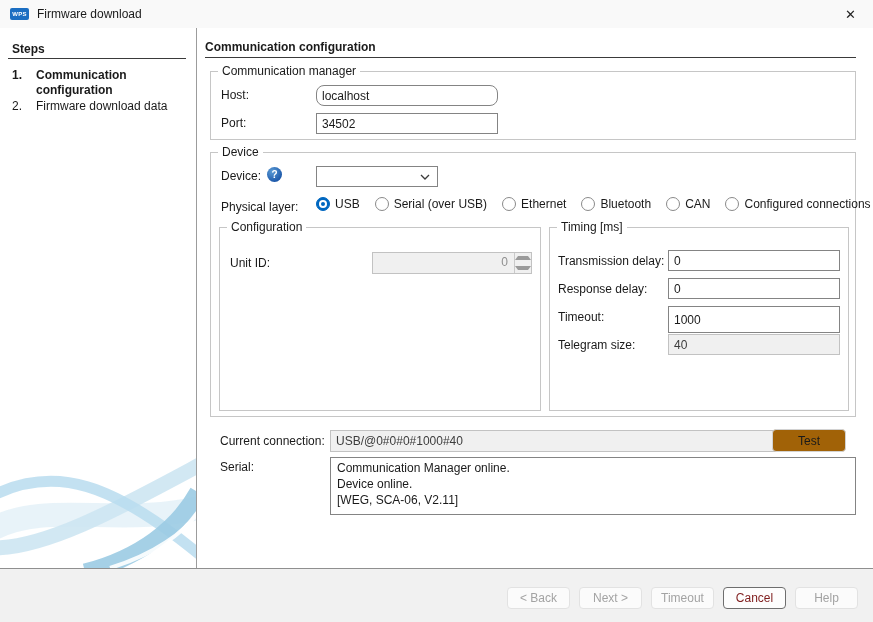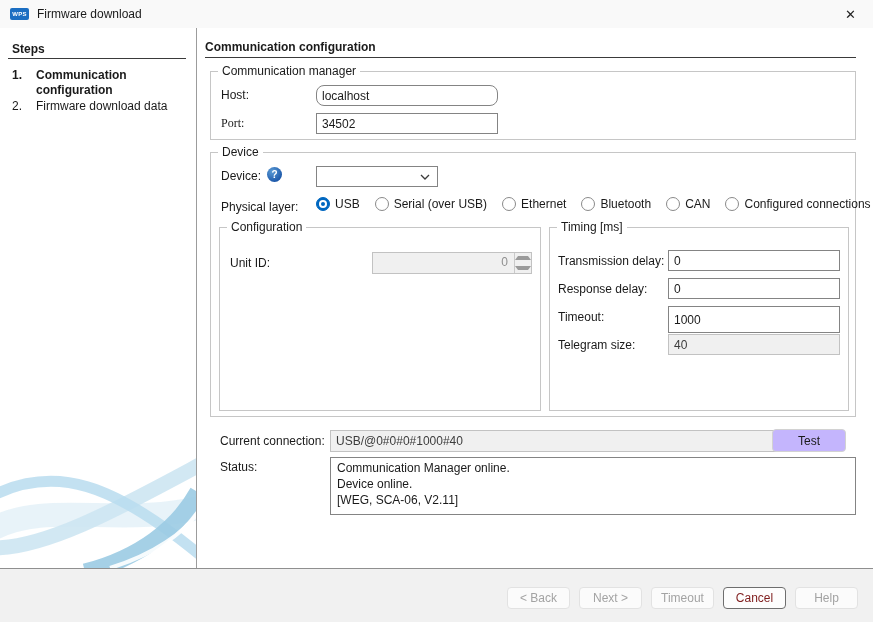--- a/index.html
+++ b/index.html
@@ -76,21 +76,21 @@
             border-bottom:4px solid #9a9a9a; }
   .tri-dn { width:0; height:0; border-left:3px solid transparent; border-right:3px solid transparent;
             border-top:4px solid #9a9a9a; }
 
   
   .status-box { position:absolute; border:1px solid #848484; background:#fff; padding:2px 6px;
                 line-height:16px; overflow:hidden; }
 
   .btn { font-family:inherit; font-size:12px; border-radius:4px; cursor:pointer; }
   .btn-test { position:absolute; left:575px; top:401px; width:74px; height:23px;
-              background:#c4b5fd; border:1px solid #d2d2d2; color:#1a1a1a; }
+              background:#a16207; border:1px solid #d2d2d2; color:#1a1a1a; }
 
   
   .footer { position:absolute; left:0; top:568px; width:873px; height:54px; background:#f1f1f1;
             border-top:1px solid #8f8f8f; }
   .footer-btns { position:absolute; right:15px; top:18px; display:flex; gap:9px; }
   .fbtn { width:63px; height:22px; background:#fbfbfb; border:1px solid #e2e2e2; color:#a3a3a3; }
   .fbtn.enabled { background:#fdfdfd; border:1px solid #6e6e6e; color:#7f1d1d; font-weight:400; }
 </style>
 </head>
 <body>
@@ -125,21 +125,21 @@
   <div class="vdiv"></div>
 
   <div class="content">
     <div class="page-title">Communication configuration</div>
     <div class="title-rule"></div>
 
     <div class="group" style="left:13px; top:43px; width:646px; height:69px;">
       <span class="group-title">Communication manager</span>
       <span class="lab" style="left:10px; top:16px;">Host:</span>
       <input class="tbx" style="left: 105px; top: 13px; width: 182px; height: 21px; border-radius: 8px;" value="localhost">
-      <span class="lab" style="left:10px; top:44px;font-family:Liberation Serif, serif;">Port:</span>
+      <span class="lab" style="left:10px; top:44px;">Port:</span>
       <input class="tbx" style="left: 105px; top: 41px; width: 182px; height: 21px;" value="34502">
     </div>
 
     <div class="group" style="left:13px; top:124px; width:646px; height:265px;">
       <span class="group-title">Device</span>
 
       <span class="lab" style="left:10px; top:16px;">Device:</span>
       <span class="help-ico" style="left:56px; top:14px;">?</span>
       <div class="combo" style="left:105px; top:13px; width:122px; height:21px;">
         <span class="cval"></span>
@@ -210,21 +210,21 @@
 
         <span class="lab" style="left:8px; top:110px;">Telegram size:</span>
         <input class="tbx dis" disabled="" style="left: 118px; top: 106px; width: 172px; height: 21px;" value="40">
       </div>
     </div>
 
     <span class="lab" style="left:23px; top:406px;">Current connection:</span>
     <input class="tbx dis" disabled="" style="left: 133px; top: 402px; width: 452px; height: 22px;" value="USB/@0#0#0#1000#40">
     <button class="btn btn-test">Test</button>
 
-    <span class="lab" style="left:23px; top:432px;">Status:</span>
+    <span class="lab" style="left:23px; top:432px;">Serial:</span>
     <div class="status-box" style="left:133px; top:429px; width:526px; height:58px;">
       <div>Communication Manager online.</div>
       <div>Device online.</div>
       <div>[WEG, SCA-06, V2.11]</div>
     </div>
   </div>
 
   <div class="footer">
     <div class="footer-btns">
       <button class="btn fbtn" disabled="">&lt; Back</button>

